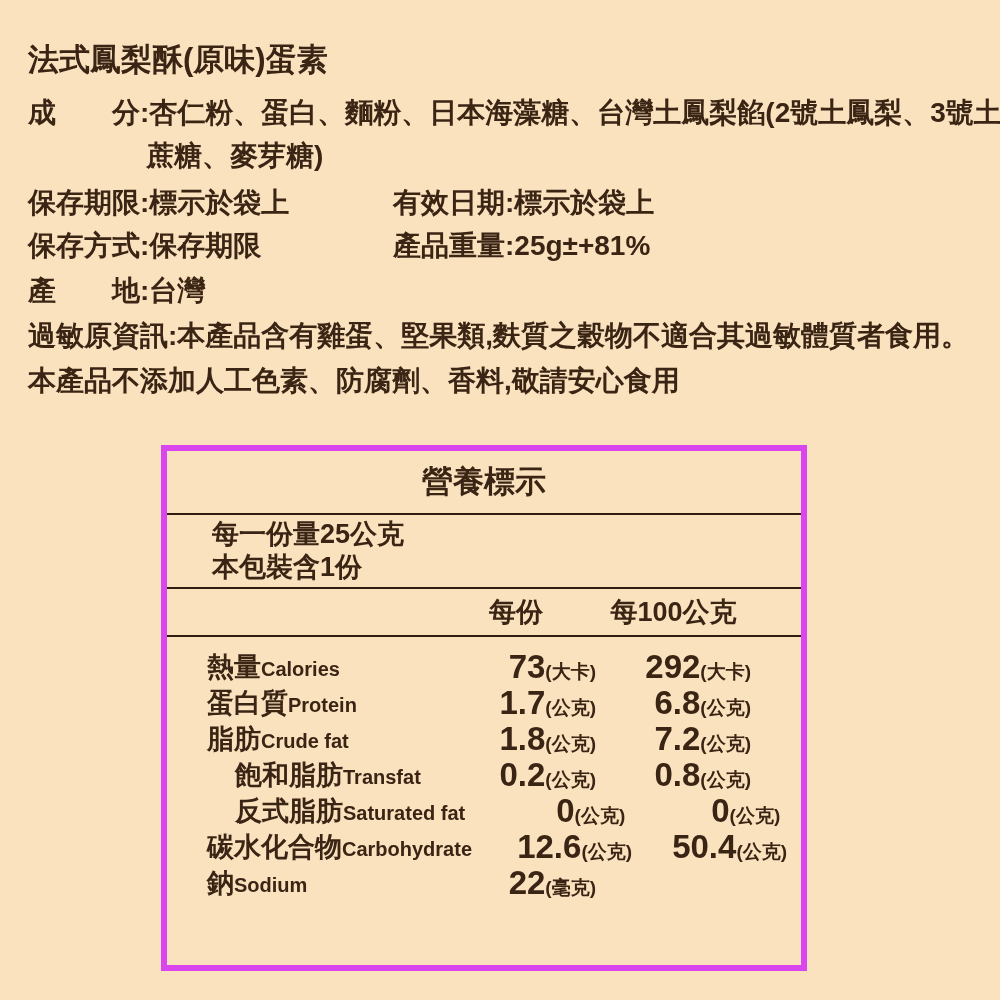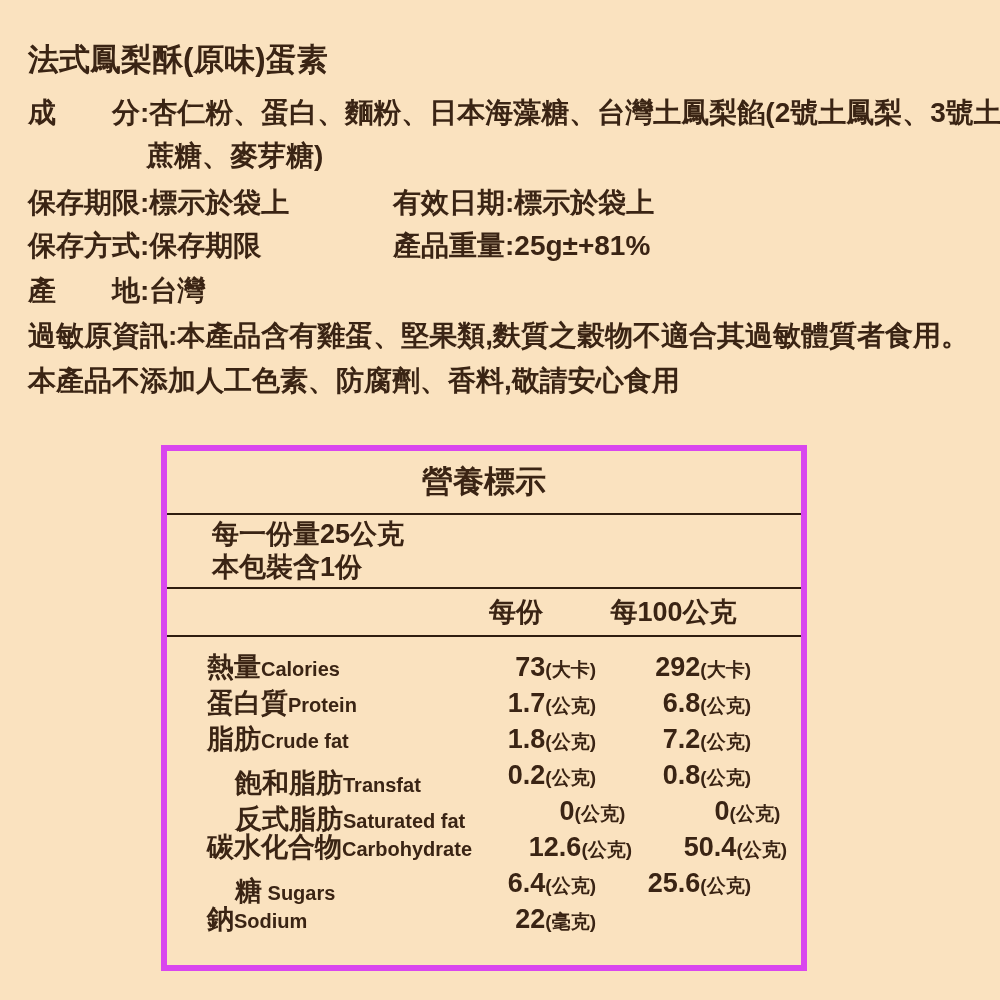--- a/index.html
+++ b/index.html
@@ -48,24 +48,24 @@
   }
   .nt-cols .c { text-align: center; }
   .nt-body { padding-top: 12px; }
   .nrow {
     display: grid; grid-template-columns: 1fr 160px 155px;
     padding: 0 50px 0 40px;
     height: 36px; line-height: 36px;
     white-space: nowrap;
   }
   .nlabel { font-size: 27px; overflow: visible; }
-  .nrow.indent .nlabel { padding-left: 28px; margin-top: 8px; }
+  .nrow.indent .nlabel { padding-left: 28px; }
   .nlabel .en { font-size: 20px; font-weight: 600; }
   .nval { text-align: right; }
-  .nval .num { font-size: 27px; }
+  .nval .num { font-size: 33px; }
   .nval .unit { font-size: 19px; }
 </style>
 </head>
 <body>
 
 <div class="topinfo">
   <div class="tline ptitle">法式鳳梨酥(原味)蛋素</div>
 
   <div class="tline l-ing1">
     <span class="jlabel">
@@ -134,23 +134,18 @@
     <div class="nrow indent">
       <div class="nlabel"><span class="zh">反式脂肪</span><span class="en">Saturated fat</span></div>
       <div class="nval"><span class="num">0</span><span class="unit">(公克)</span></div>
       <div class="nval"><span class="num">0</span><span class="unit">(公克)</span></div>
     </div>
     <div class="nrow">
       <div class="nlabel"><span class="zh">碳水化合物</span><span class="en">Carbohydrate</span></div>
       <div class="nval"><span class="num">12.6</span><span class="unit">(公克)</span></div>
       <div class="nval"><span class="num">50.4</span><span class="unit">(公克)</span></div>
     </div>
-    <div class="nrow indent">
-      <div class="nlabel"><span class="zh">糖</span><span class="en"> Sugars</span></div>
-      <div class="nval"><span class="num">6.4</span><span class="unit">(公克)</span></div>
-      <div class="nval"><span class="num">25.6</span><span class="unit">(公克)</span></div>
-    </div>
     <div class="nrow">
       <div class="nlabel"><span class="zh">鈉</span><span class="en">Sodium</span></div>
       <div class="nval"><span class="num">22</span><span class="unit">(毫克)</span></div>
     </div>
   </div>
 </div>
 
 </body></html>

